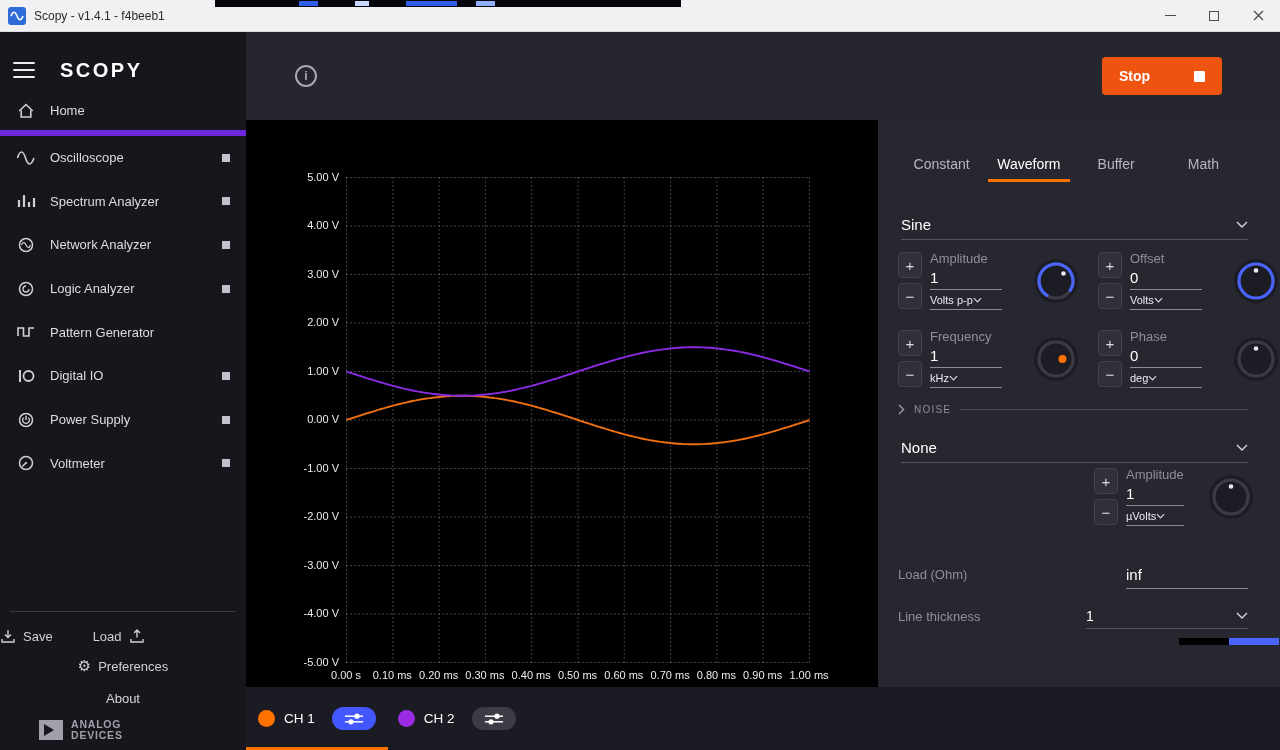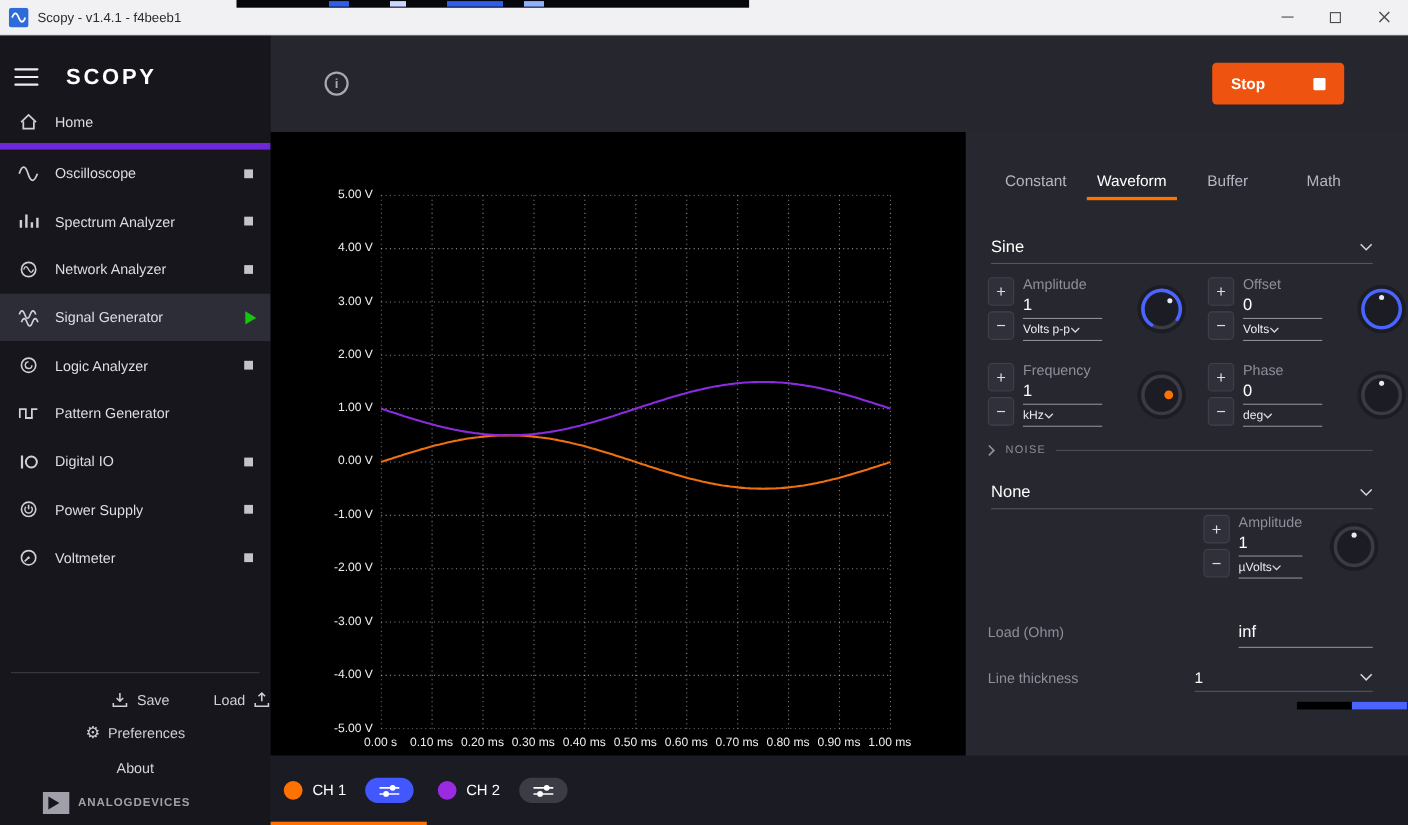--- a/index.html
+++ b/index.html
@@ -38,27 +38,27 @@
 .logo{font-size:20px;font-weight:bold;letter-spacing:2.5px;color:#fff}
 .menu{position:absolute;top:60px;left:0;right:0}
 .menu-item{height:43.7px;display:flex;align-items:center;gap:14px;padding-left:16px;position:relative;cursor:pointer}
 .menu-item.first{border-bottom:6px solid #6d28d9}
 .menu-item.active{background:#2d2d38}
 .mi-label{font-size:13px;color:#dcdce2}
 .mi-ind{position:absolute;right:16px;width:8px;height:8px;background:#c3c3cd}
 .mi-play{position:absolute;right:13px;width:0;height:0;border-left:10px solid #16c60c;border-top:6px solid transparent;border-bottom:6px solid transparent;background:none}
 .side-bottom{position:absolute;left:0;right:0;bottom:8px}
 .sdivider{height:1px;background:#3a3a44;margin:0 10px}
-.saveload{display:flex;justify-content:flex-end;gap:40px;margin-top:16px}
+.saveload{display:flex;justify-content:flex-start;gap:40px;margin-top:16px}
 .slbtn{display:flex;align-items:center;gap:7px;font-size:13px;color:#cfcfd6;cursor:pointer}
 .prefs{display:flex;align-items:center;justify-content:center;gap:7px;font-size:13px;color:#cfcfd6;margin-top:15px;cursor:pointer}
 .gear{font-family:"DejaVu Sans",sans-serif;font-size:15px;color:#cfcfd6;line-height:1}
 .about{text-align:center;font-size:13px;color:#d4d4da;margin-top:17px;cursor:pointer}
 .adi{display:flex;align-items:center;gap:7px;margin-top:12px;padding-left:38px}
-.adi-text{display:flex;flex-direction:row;font-size:10.5px;font-weight:bold;letter-spacing:0.8px;color:#9fa0a9;line-height:11px}
+.adi-text{display:flex;flex-direction:column;font-size:10.5px;font-weight:bold;letter-spacing:0.8px;color:#9fa0a9;line-height:11px}
 
 
 .info{position:absolute;left:49px;top:33px;width:22px;height:22px;border:2px solid #a9a9b2;border-radius:50%;display:flex;align-items:center;justify-content:center;font-size:12px;font-weight:bold;color:#a9a9b2;cursor:pointer}
 .stop{position:absolute;left:856px;top:25px;width:120px;height:38px;background:#ef5310;border:none;border-radius:4px;display:flex;align-items:center;justify-content:space-between;padding:0 17px;cursor:pointer}
 .stop-label{color:#fff;font-size:14px;font-weight:bold;font-family:inherit}
 .stop-sq{width:11px;height:11px;background:#fff;border-radius:1px}
 
 
 #plot-svg{position:absolute;left:100px;top:57px}
 #ylabels{position:absolute;left:0;top:57px;width:93px;height:486px}
@@ -176,28 +176,20 @@
           <span class="mi-label">Spectrum Analyzer</span>
           <span class="mi-ind"></span>
         </div>
         <div class="menu-item">
           <svg class="icon-svg" width="20" height="20" viewBox="0 0 20 20">
             <circle cx="10" cy="10" r="6.5" fill="none" stroke="#cfcfd8" stroke-width="1.5"></circle>
             <path d="M5.5 10 C7 6.5,8.2 6.5,10 10 C11.8 13.5,13 13.5,14.5 10" fill="none" stroke="#cfcfd8" stroke-width="1.3"></path>
           </svg>
           <span class="mi-label">Network Analyzer</span>
           <span class="mi-ind"></span>
-        </div>
-        <div class="menu-item active">
-          <svg class="icon-svg" width="20" height="20" viewBox="0 0 20 20">
-            <path d="M1.5 7 C3 2.5,5 2.5,6.5 7 C8 11.5,10 11.5,11.5 7 C13 2.5,15 2.5,16.5 7" fill="none" stroke="#cfcfd8" stroke-width="1.5"></path>
-            <path d="M3.5 14 C5 9.5,7 9.5,8.5 14 C10 18.5,12 18.5,13.5 14 C15 9.5,17 9.5,18.5 14" fill="none" stroke="#cfcfd8" stroke-width="1.5"></path>
-          </svg>
-          <span class="mi-label">Signal Generator</span>
-          <span class="mi-play"></span>
         </div>
         <div class="menu-item">
           <svg class="icon-svg" width="20" height="20" viewBox="0 0 20 20">
             <circle cx="10" cy="10" r="6.5" fill="none" stroke="#cfcfd8" stroke-width="1.5"></circle>
             <path d="M13 10 a3 3 0 1 1 -3 -3" fill="none" stroke="#cfcfd8" stroke-width="1.3"></path>
           </svg>
           <span class="mi-label">Logic Analyzer</span>
           <span class="mi-ind"></span>
         </div>
         <div class="menu-item">

